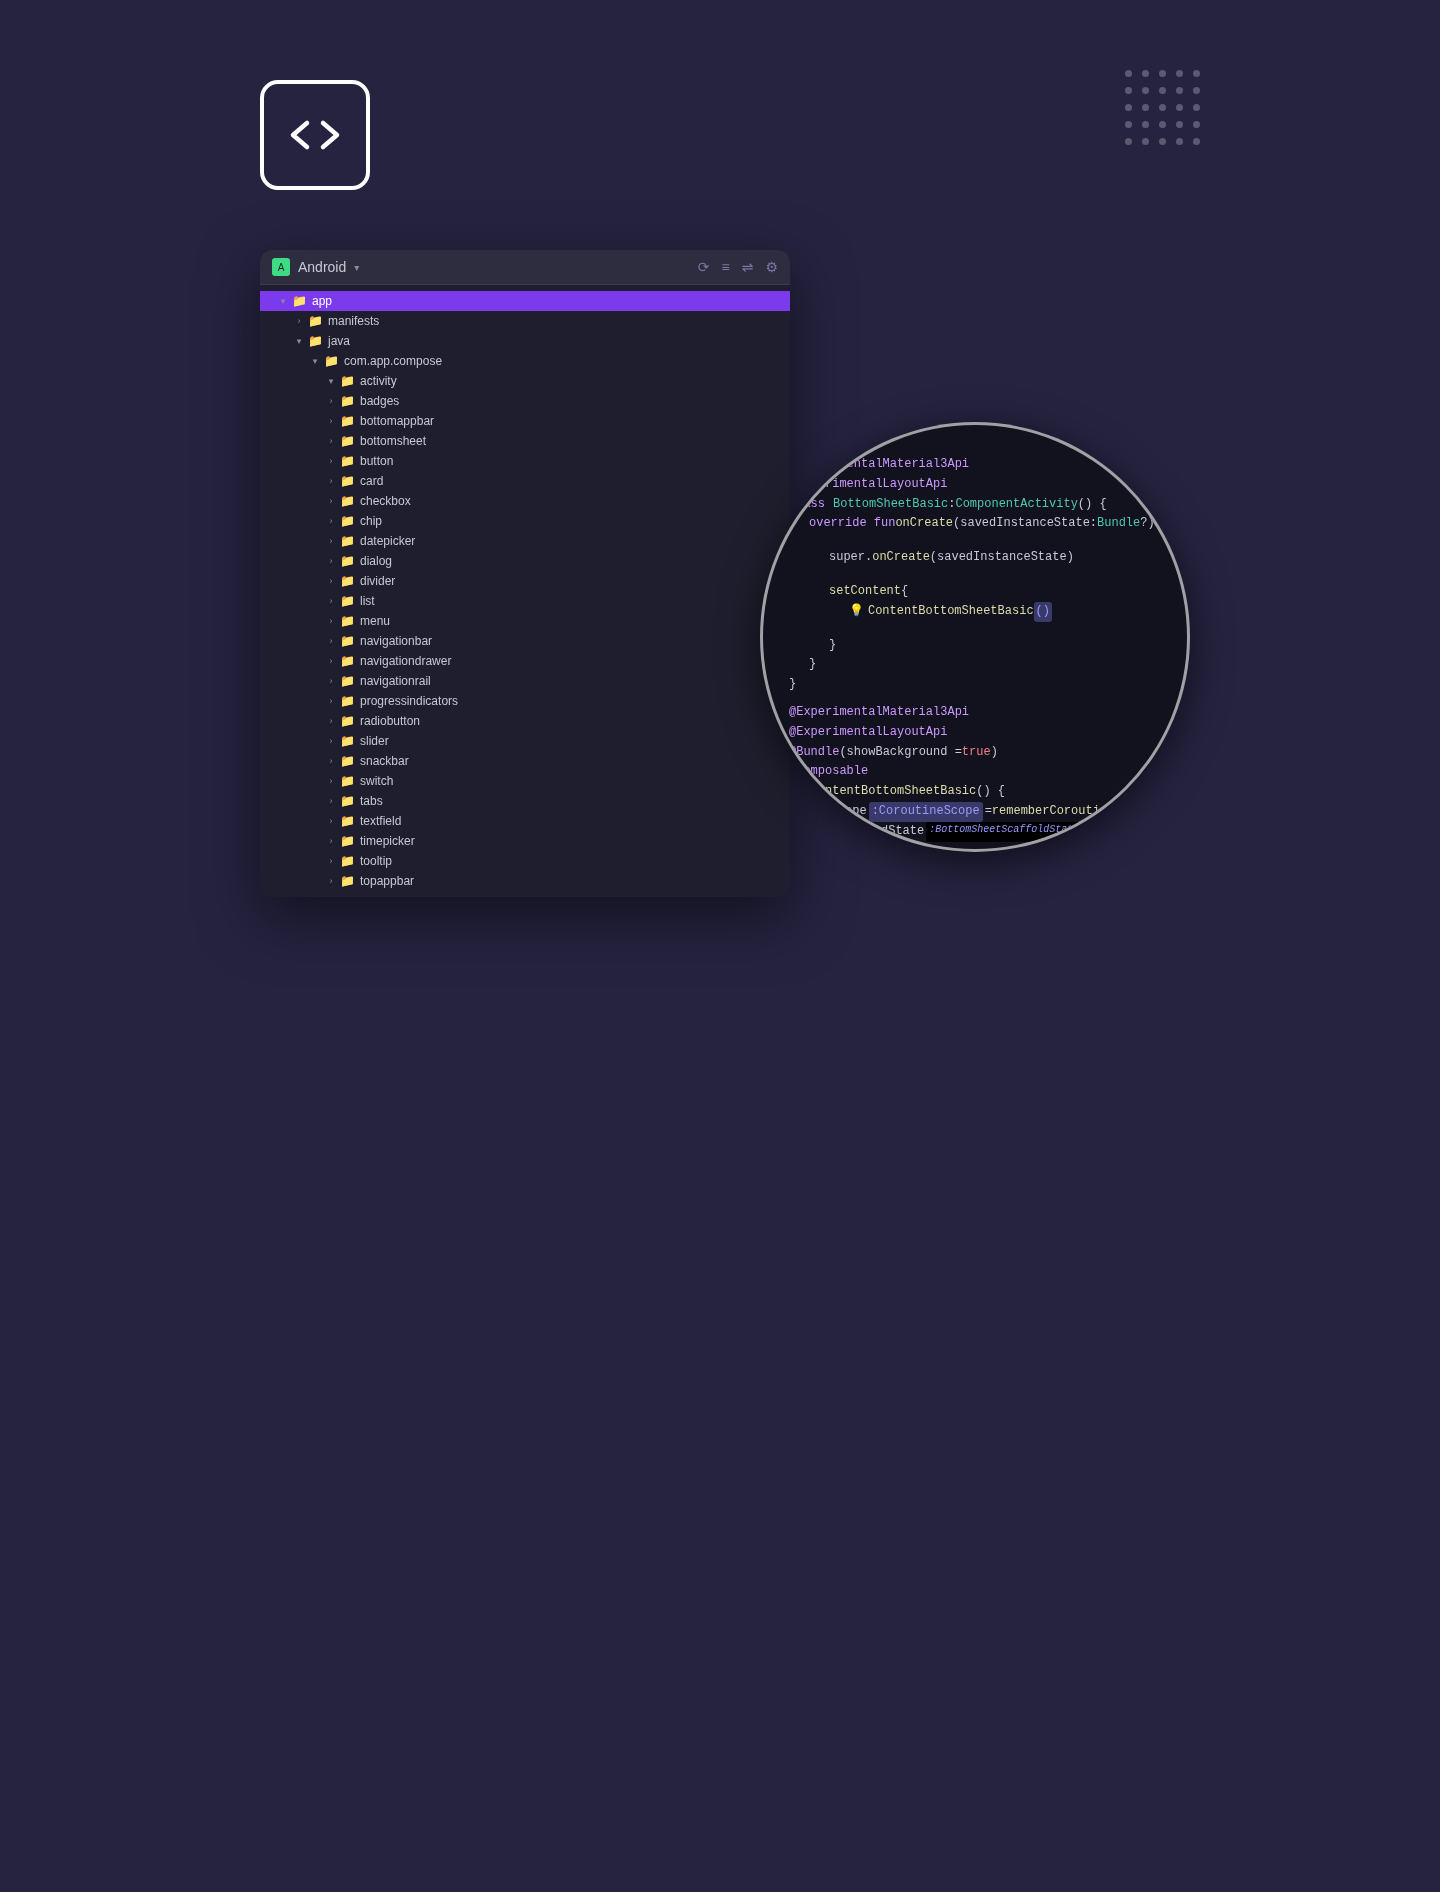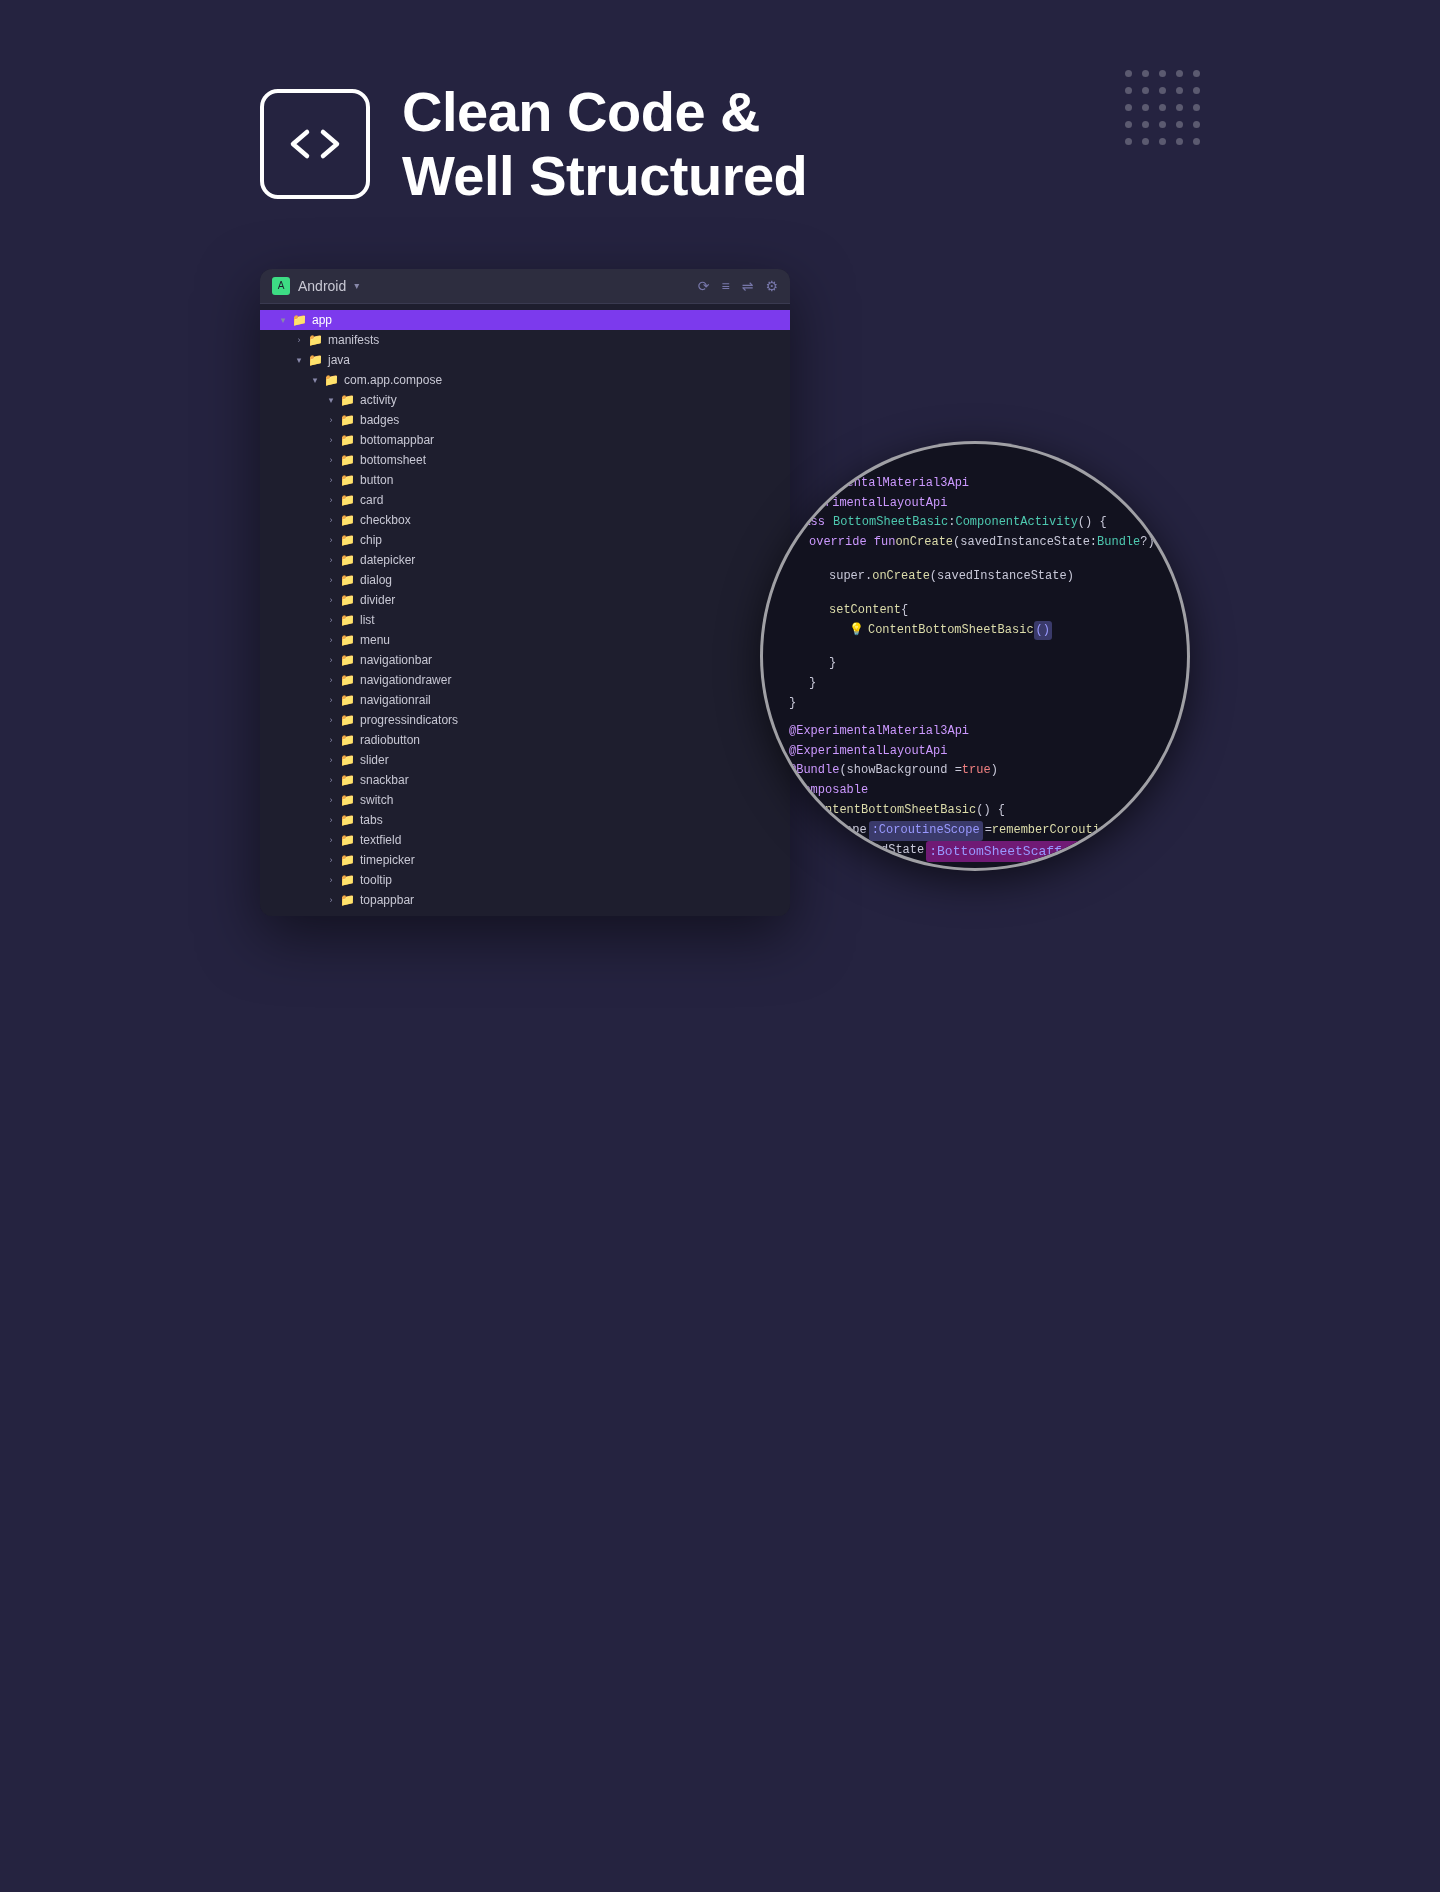--- a/index.html
+++ b/index.html
@@ -229,24 +229,20 @@
 <div class="page-content">
 
   <div class="header-section">
     <div class="top-row">
       <div class="code-icon-box">
         <svg viewBox="0 0 60 40" fill="none" xmlns="http://www.w3.org/2000/svg">
           <polyline points="22,8 8,20 22,32" stroke="white" stroke-width="4.5" stroke-linecap="round" stroke-linejoin="round" fill="none"></polyline>
           <polyline points="38,8 52,20 38,32" stroke="white" stroke-width="4.5" stroke-linecap="round" stroke-linejoin="round" fill="none"></polyline>
         </svg>
       </div>
-      <div>
-        <div class="title-text">Clean Code &amp;</div>
-        <div class="title-text">Well Structured</div>
-      </div>
     </div>
 
     <div class="dots-grid">
       <div class="dot"></div>
         <div class="dot"></div>
         <div class="dot"></div>
         <div class="dot"></div>
         <div class="dot"></div>
       <div class="dot"></div>
         <div class="dot"></div>
@@ -546,21 +542,21 @@
             <span style="color:#cc99ff;">val </span>
             <span style="color:#c9c9d9;">scope </span>
             <span style="color:#9999ff;background:#3a3a6a;border-radius:3px;padding:0 3px;margin:0 2px;">:CoroutineScope</span>
             <span style="color:#c9c9d9;"> = </span>
             <span style="color:#dcdcaa;">rememberCoroutineScope</span>
             <span style="color:#c9c9d9;">()</span>
           </div>
           <div class="zc-line zc-indent-1">
             <span style="color:#cc99ff;">val </span>
             <span style="color:#c9c9d9;">scaffoldState </span>
-            <span style="color:#9999ff;background:#701a75;border-radius:3px;padding:0 3px;margin:0 2px;font-size:13px;">:BottomSheetScaffoldState</span>
+            <span style="color:#9999ff;background:#000000;border-radius:3px;padding:0 3px;margin:0 2px;font-size:10px;font-style:italic;">:BottomSheetScaffoldState</span>
             <span style="color:#c9c9d9;"> = rememberBottomSh</span>
           </div>
           <div style="height:8px;"></div>
           <div class="zc-line zc-indent-1">
             <span style="color:#cc99ff;">fun </span>
             <span style="color:#dcdcaa;">closeSheet</span>
             <span style="color:#c9c9d9;">(){</span>
           </div>
           <div class="zc-line zc-indent-2">
             <span style="color:#c9c9d9;">scope.</span>

